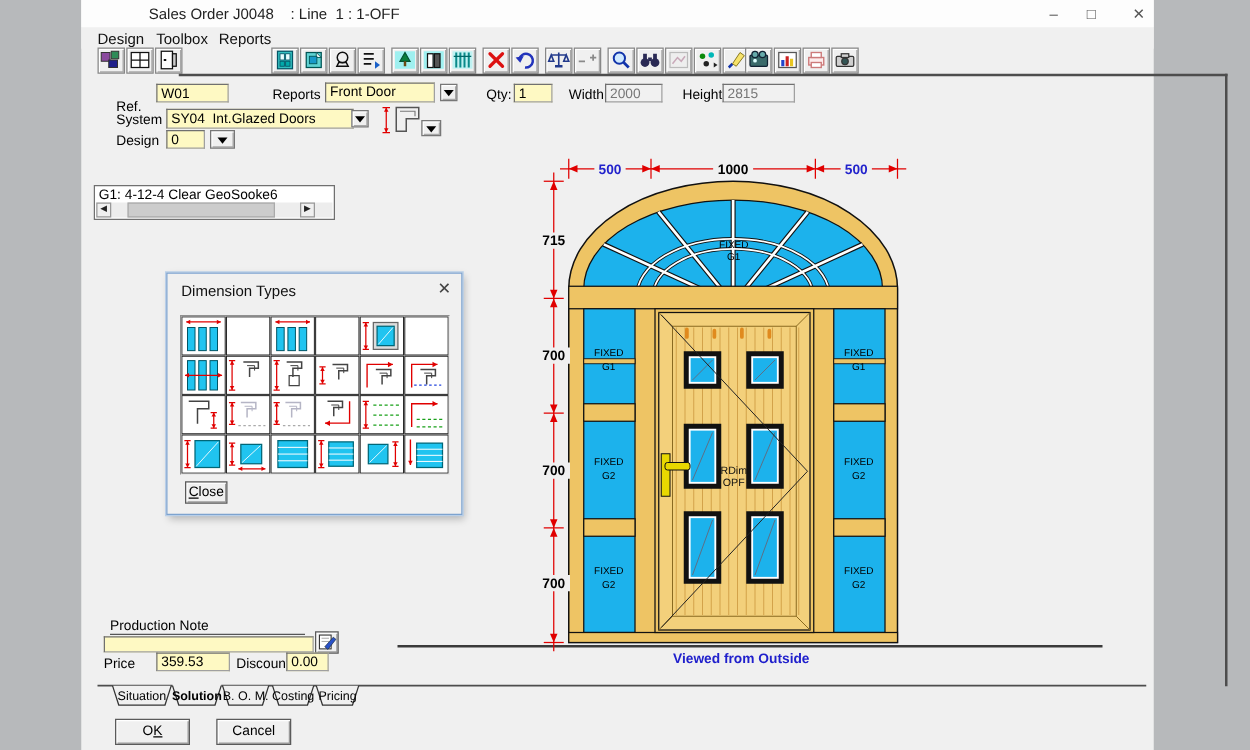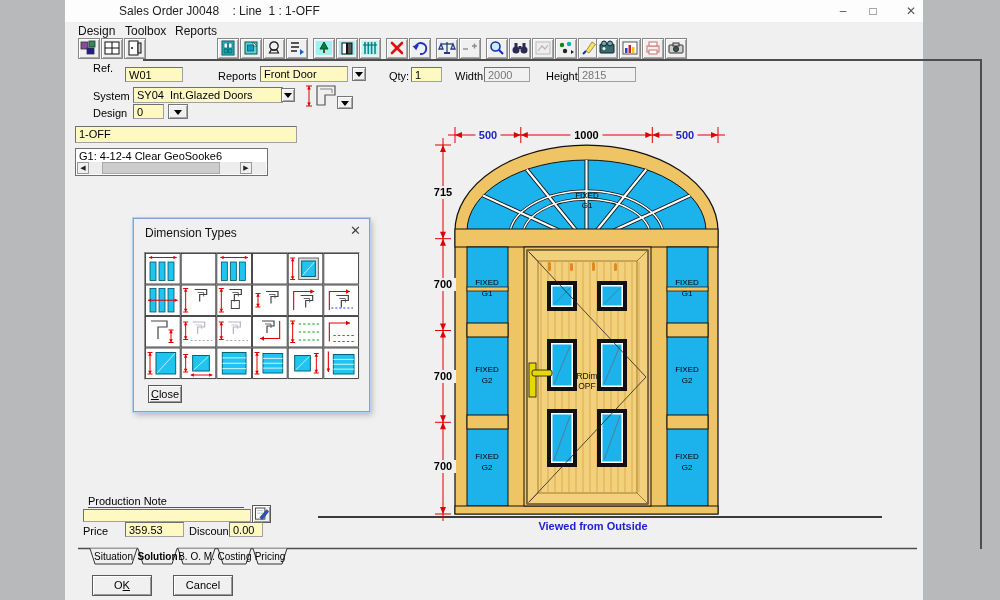--- a/index.html
+++ b/index.html
@@ -224,21 +224,21 @@
           <svg width="20" height="18" viewBox="0 0 20 18">
             <rect x="3" y="6" width="14" height="8" rx="1" fill="#cfcfcf" stroke="#333"></rect>
             <rect x="7" y="4" width="6" height="3" fill="#cfcfcf" stroke="#333"></rect>
             <circle cx="10" cy="10" r="2.6" fill="#335555" stroke="#333"></circle>
           </svg>
         </div>
       </div>
     <div class="sep-top"></div>
     <div class="sep-right"></div>
 
-    <span class="lbl" style="left:28px;top:62px">Ref.</span>
+    <span class="lbl" style="left:28px;top:80px">Ref.</span>
     <div class="inp" style="left:60px;top:67px;width:58px;height:15px">W01</div>
     <span class="lbl" style="left:153px;top:70px">Reports</span>
     <div class="inp" style="left:195px;top:66px;width:88px;height:16px">Front Door</div>
     <div class="dropbtn" style="left:287px;top:67px;width:14px;height:14px"></div>
     <span class="lbl" style="left:324px;top:70px">Qty:</span>
     <div class="inp" style="left:346px;top:67px;width:31px;height:15px">1</div>
     <span class="lbl" style="left:390px;top:70px">Width</span>
     <div class="inp dis" style="left:419px;top:67px;width:46px;height:15px">2000</div>
     <span class="lbl" style="left:481px;top:70px">Height</span>
     <div class="inp dis" style="left:513px;top:67px;width:58px;height:15px">2815</div>
@@ -254,21 +254,20 @@
         <path d="M4,24 l-1.8,-3.4 h3.6 Z" fill="#e00000"></path>
       <path d="M12,4 h18 v9 h-10 v10 h-8 Z" fill="none" stroke="#555" stroke-width="1.2"></path>
       <path d="M15,7 h12 v4" fill="none" stroke="#777" stroke-width="0.9"></path>
     </svg>
     <div class="dropbtn" style="left:272px;top:96px;width:16px;height:13px"></div>
 
     <span class="lbl" style="left:28px;top:107px">Design</span>
     <div class="inp" style="left:68px;top:104px;width:31px;height:15px">0</div>
     <div class="dropbtn" style="left:103px;top:104px;width:20px;height:15px"></div>
 
-    <div class="inp" style="left:10px;top:126px;width:222px;height:17px">1-OFF</div>
 
     <div class="scroll">
       <span class="txt">G1: 4-12-4 Clear GeoSooke6</span>
       <div class="sbar">
         <div class="sbtn" style="left:0">◀</div>
         <div class="sthumb"></div>
         <div class="sbtn" style="right:14px;left:auto">▶</div>
       </div>
     </div>
 

